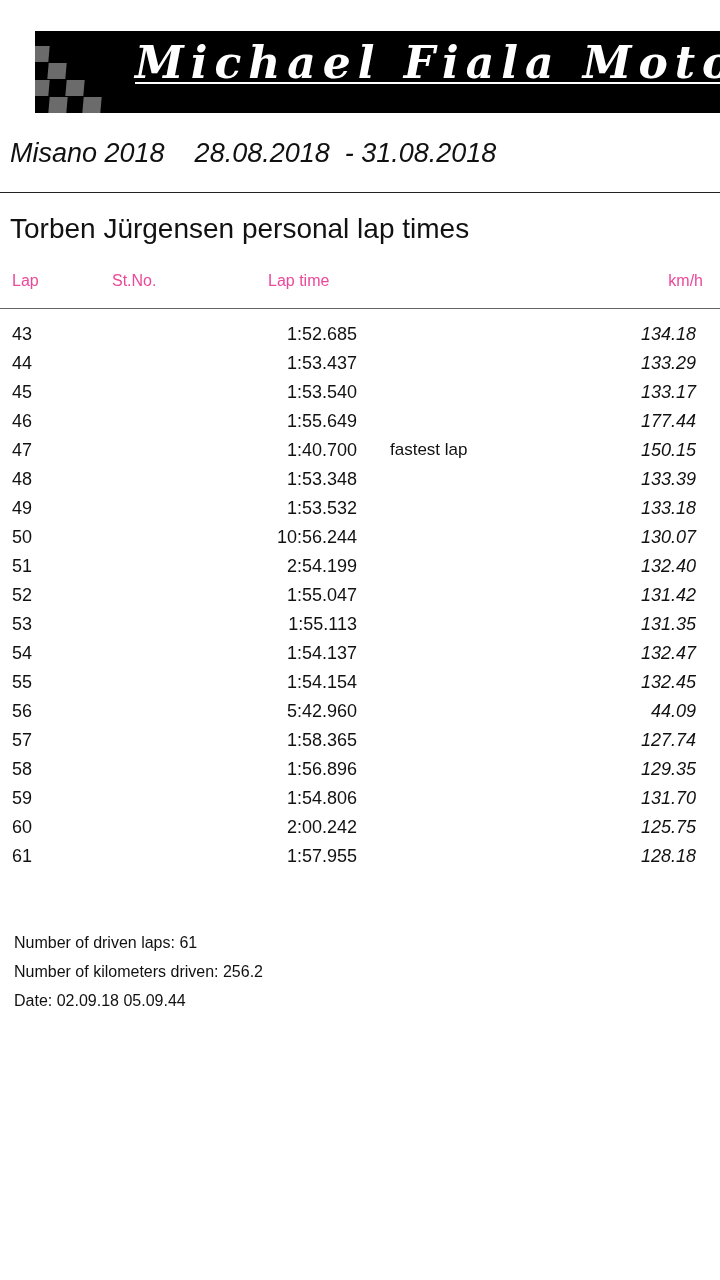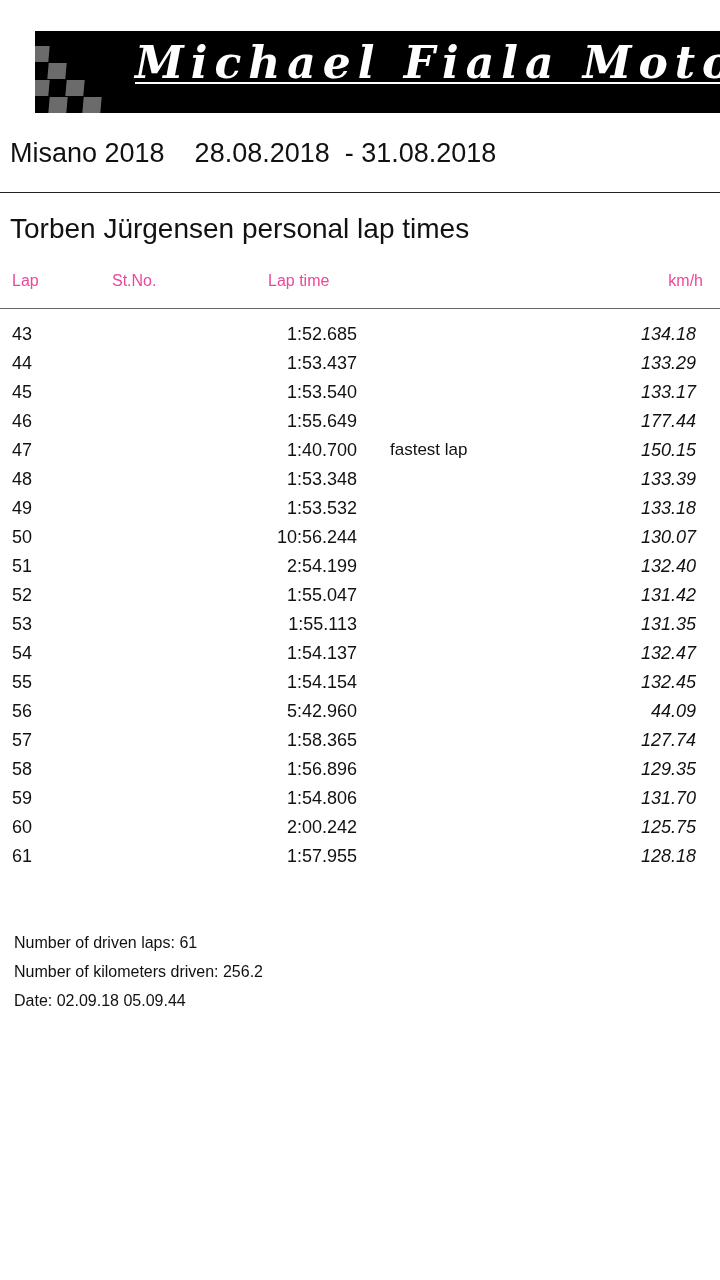--- a/index.html
+++ b/index.html
@@ -14,21 +14,21 @@
     .checker { position: absolute; left: 0; top: 0; width: 100px; height: 82px; }
     .checker .sq { position: absolute; width: 18px; height: 16px; background: #6b6b6b; transform: skewX(-5deg); }
     .brand {
       position: absolute; left: 100px; top: 6px; white-space: nowrap;
       font-family: "DejaVu Serif", serif; font-style: italic; font-weight: bold;
       font-size: 44px; letter-spacing: 7px; color: #ffffff;
       text-decoration: underline; text-decoration-thickness: 2px; text-underline-offset: 4px;
     }
     .event {
       position: absolute; left: 10px; top: 138px; font-size: 27px; white-space: pre;
-      font-family: "Liberation Sans", sans-serif; color: #111;
+      font-family: "Liberation Sans", sans-serif; color: #111; font-style: italic;
     }
     .rule1 { position: absolute; left: 0; top: 192px; width: 720px; height: 1px; background: #222; }
     .subtitle {
       position: absolute; left: 10px; top: 213px; font-size: 28px;
       font-family: "Liberation Sans", sans-serif; color: #111;
     }
     .thead { position: absolute; left: 0; top: 272px; width: 720px; height: 24px; font-size: 16px;
       font-family: "Liberation Sans", sans-serif; color: #ec4899; }
     .thead span { position: absolute; top: 0; }
     .rule2 { position: absolute; left: 0; top: 308px; width: 720px; height: 1px; background: #666; }

